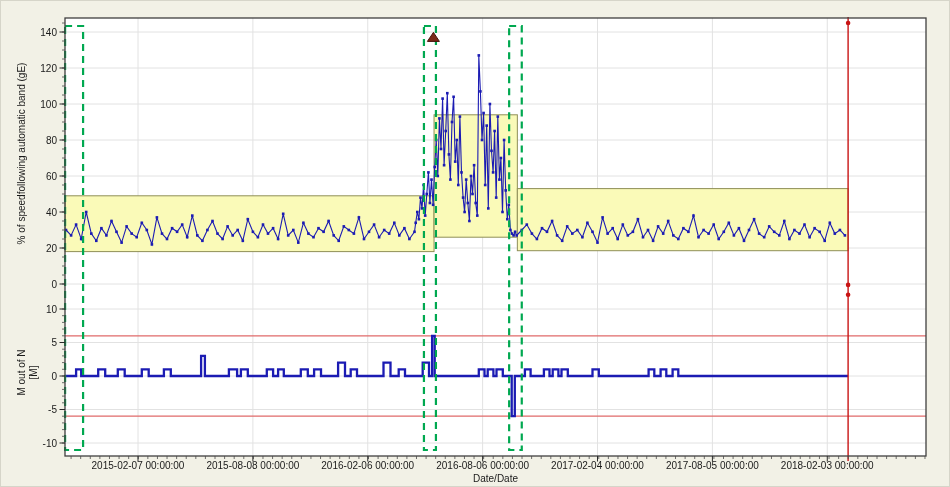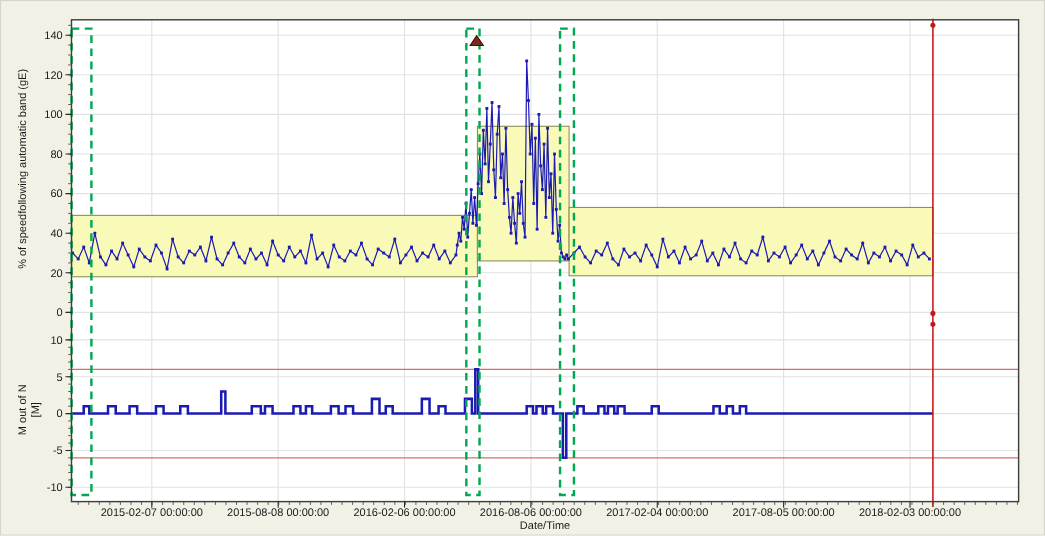--- a/index.html
+++ b/index.html
@@ -454,14 +454,14 @@
         <text x="56" y="378.5" text-anchor="end" font-size="10" fill="#1a1a1a" font-family="&quot;Liberation Sans&quot;,sans-serif">0</text>
         <line x1="64" x2="58.5" y1="341.5" y2="341.5" stroke="#2a2a2a" stroke-width="1"></line>
         <text x="56" y="345" text-anchor="end" font-size="10" fill="#1a1a1a" font-family="&quot;Liberation Sans&quot;,sans-serif">5</text>
         <line x1="64" x2="58.5" y1="308" y2="308" stroke="#2a2a2a" stroke-width="1"></line>
         <text x="56" y="311.5" text-anchor="end" font-size="10" fill="#1a1a1a" font-family="&quot;Liberation Sans&quot;,sans-serif">10</text>
       </g>
     </svg>
   <div class="ytitle" id="ytitle-top">% of speedfollowing automatic band (gE)</div>
   <div class="ytitle" id="ytitle-bot-1">M out of N</div>
   <div class="ytitle" id="ytitle-bot-2">[M]</div>
-  <div id="xtitle">Date/Time</div>
+  <div id="xtitle">Date/Date</div>
 </div>
 
 </body></html>

